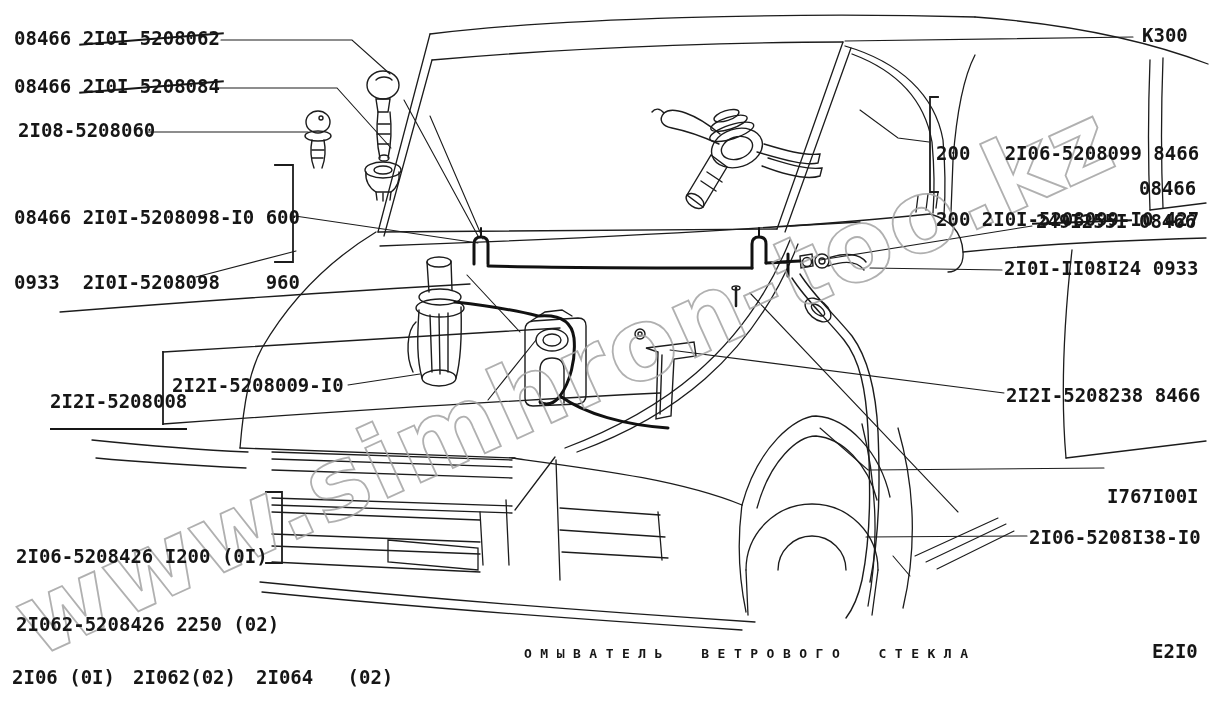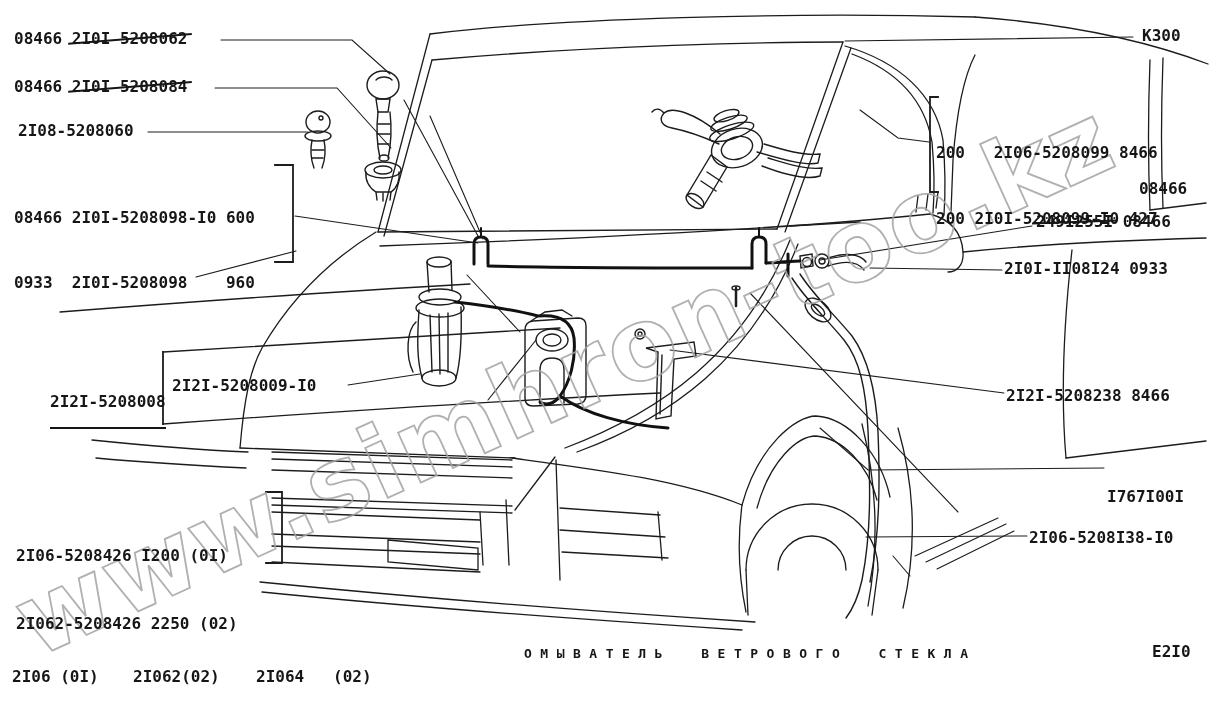--- a/index.html
+++ b/index.html
@@ -4,21 +4,21 @@
 <style>
   html,body{margin:0;padding:0;}
   body{
     width:1210px;height:720px;position:relative;overflow:hidden;
     background:#ffffff;
     font-family:"DejaVu Sans Mono","Liberation Mono",monospace;
     color:#161616;
   }
   .lbl{
     position:absolute;
-    font-size:16px;font-weight:bold;line-height:19px;
+    font-size:19px;font-weight:bold;line-height:19px;
     white-space:pre;letter-spacing:0;
     z-index:30;
   }
   .struck{position:relative;display:inline-block;}
   .struck::after{
     content:"";position:absolute;left:-4px;right:-4px;top:46%;
     border-top:2px solid #161616;transform:rotate(-4.5deg);
   }
   .struck.flat::after{transform:rotate(-2deg);}
   .underlined{border-bottom:2.5px solid #161616;padding-bottom:16px;margin-left:36px;}

